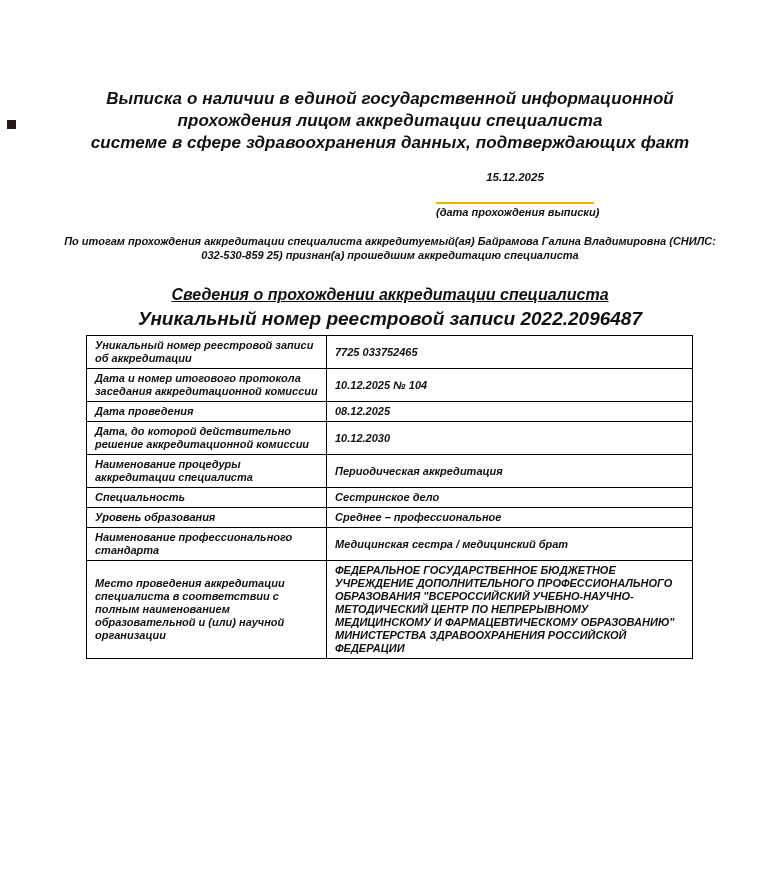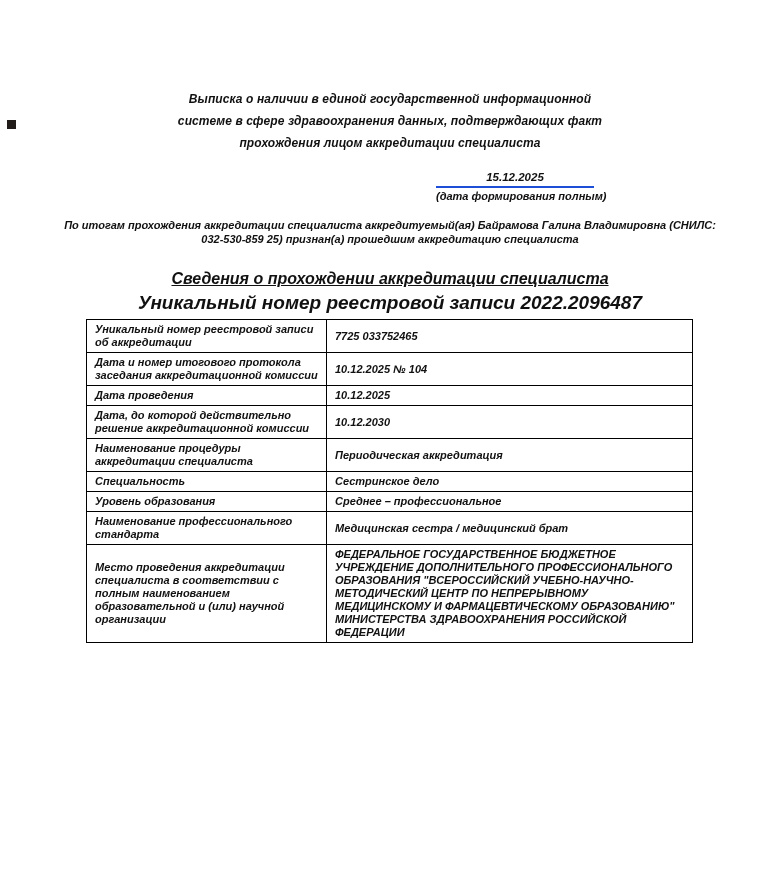--- a/index.html
+++ b/index.html
@@ -15,36 +15,36 @@
 
   .corner-mark {
     position: absolute; left: 7px; top: 32px;
     width: 9px; height: 9px; background: #211c1a;
   }
 
   .doc-title {
     margin: 88px auto 0 auto;
     width: 640px;
     text-align: center;
-    font-size: 12px;
+    font-size: 17px;
     line-height: 22px;
     letter-spacing: 0.1px;
   }
   .title-line { white-space: nowrap; }
 
   .date-block {
     width: 158px;
     margin: 17px 0 0 436px;
     text-align: center;
   }
   .date-value {
     font-size: 11.5px;
     line-height: 13px;
-    padding-bottom: 2px;
-    border-bottom: 2px solid #1d4ed8;
+    padding-bottom: 18px;
+    border-bottom: 2px solid #eab308;
   }
   .date-caption {
     font-size: 11px;
     line-height: 13px;
     margin-top: 2px;
     white-space: nowrap;
   }
 
   .intro {
     margin: 15px auto 17px auto;
@@ -94,27 +94,27 @@
 </style>
 </head>
 <body>
 
 <div class="page">
 
   <div class="corner-mark"></div>
 
   <header class="doc-title">
     <div class="title-line">Выписка о наличии в единой государственной информационной</div>
+    <div class="title-line">прохождения лицом аккредитации специалиста</div>
     <div class="title-line">системе в сфере здравоохранения данных, подтверждающих факт</div>
-    <div class="title-line">прохождения лицом аккредитации специалиста</div>
   </header>
 
   <div class="date-block">
     <div class="date-value">15.12.2025</div>
-    <div class="date-caption">(дата формирования полным)</div>
+    <div class="date-caption">(дата прохождения выписки)</div>
   </div>
 
   <div class="intro">
     <div class="intro-line">По итогам прохождения аккредитации специалиста аккредитуемый(ая) Байрамова Галина Владимировна (СНИЛС:</div>
     <div class="intro-line">032-530-859 25) признан(а) прошедшим аккредитацию специалиста</div>
   </div>
 
   <div class="section-heading">Сведения о прохождении аккредитации специалиста</div>
 
   <div class="registry-heading">Уникальный номер реестровой записи 2022.2096487</div>
@@ -124,21 +124,21 @@
       <tr class="row-tall">
         <td class="label-cell">Уникальный номер реестровой записи об аккредитации</td>
         <td class="value-cell">7725 033752465</td>
       </tr>
       <tr class="row-tall">
         <td class="label-cell">Дата и номер итогового протокола заседания аккредитационной комиссии</td>
         <td class="value-cell">10.12.2025 № 104</td>
       </tr>
       <tr class="row-short">
         <td class="label-cell">Дата проведения</td>
-        <td class="value-cell">10.12.2025</td>
+        <td class="value-cell">08.12.2025</td>
       </tr>
       <tr class="row-tall">
         <td class="label-cell">Дата, до которой действительно решение аккредитационной комиссии</td>
         <td class="value-cell">10.12.2030</td>
       </tr>
       <tr class="row-tall">
         <td class="label-cell">Наименование процедуры аккредитации специалиста</td>
         <td class="value-cell">Периодическая аккредитация</td>
       </tr>
       <tr class="row-short">

